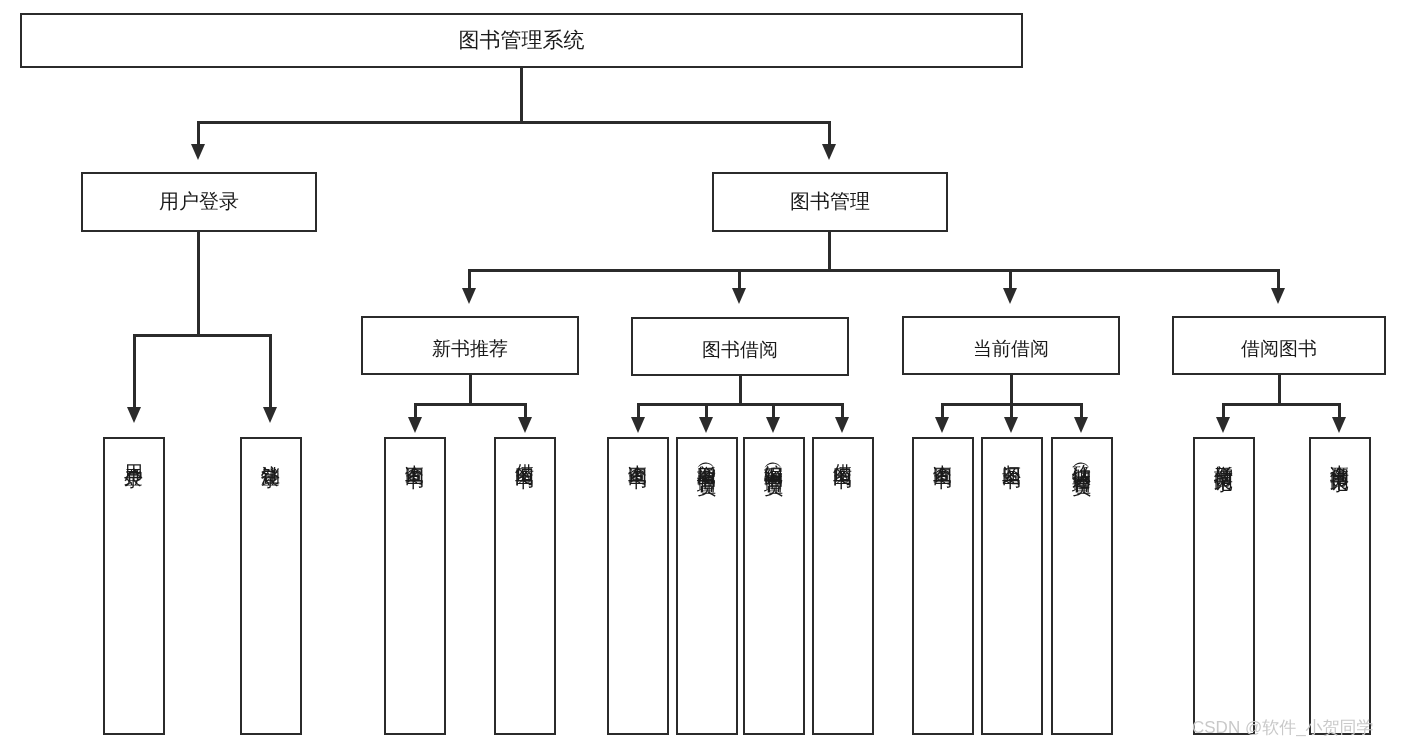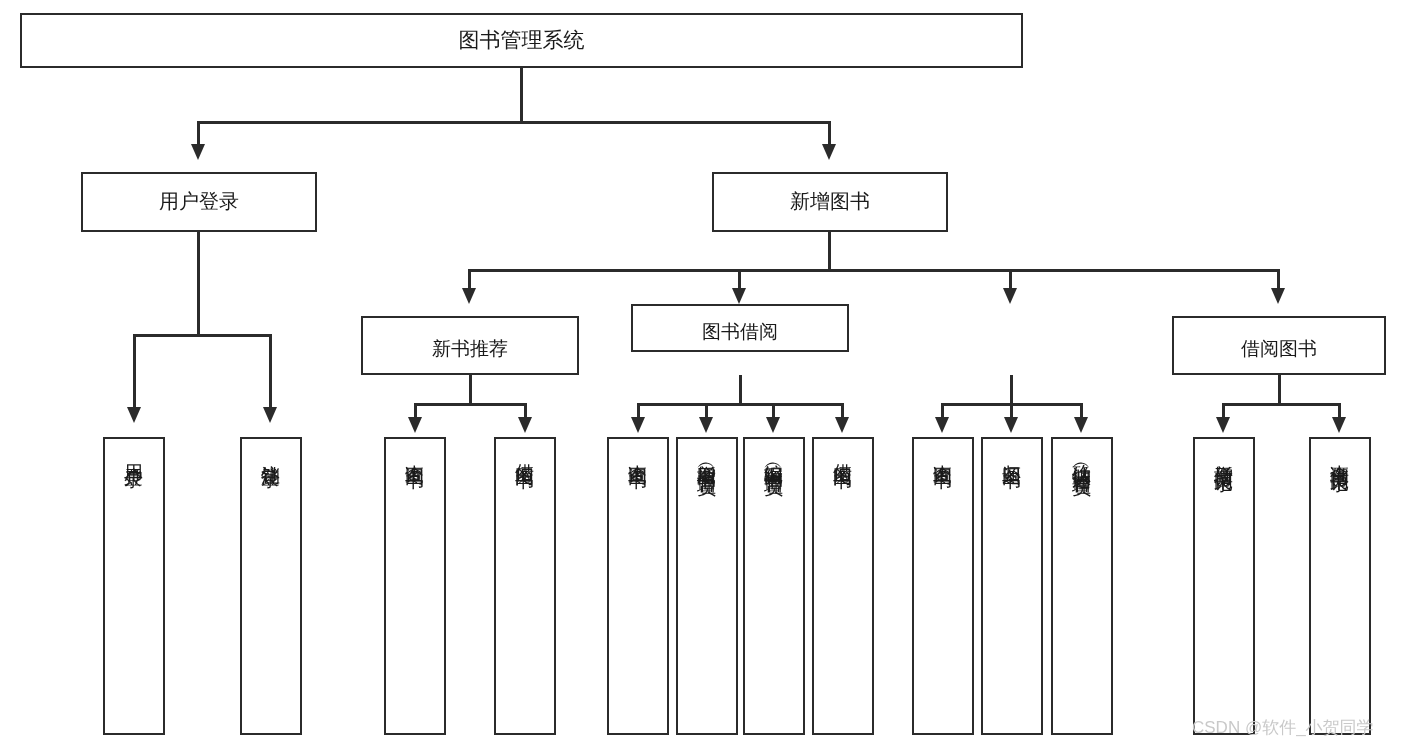--- a/index.html
+++ b/index.html
@@ -98,21 +98,21 @@
   <div class="edge-v" style="left:197px; top:121px; width:3px; height:26px;"></div>
   <div class="arrow" style="left:191px; top:144px;"></div>
   <div class="edge-v" style="left:828px; top:121px; width:3px; height:26px;"></div>
   <div class="arrow" style="left:822px; top:144px;"></div>
 
   <div class="node h2" style="left:81px; top:172px; width:236px; height:60px;">
     <span class="label">用户登录</span>
   </div>
 
   <div class="node h2" style="left:712px; top:172px; width:236px; height:60px;">
-    <span class="label">新增图书</span>
+    <span class="label">图书管理</span>
   </div>
 
   <div class="edge-v" style="left:197px; top:232px; width:3px; height:104px;"></div>
   <div class="edge-h" style="left:133px; top:334px; width:139px; height:3px;"></div>
   <div class="edge-v" style="left:133px; top:334px; width:3px; height:76px;"></div>
   <div class="arrow" style="left:127px; top:407px;"></div>
   <div class="edge-v" style="left:269px; top:334px; width:3px; height:76px;"></div>
   <div class="arrow" style="left:263px; top:407px;"></div>
 
   <div class="edge-v" style="left:828px; top:232px; width:3px; height:40px;"></div>
@@ -122,22 +122,25 @@
   <div class="edge-v" style="left:738px; top:269px; width:3px; height:22px;"></div>
   <div class="arrow" style="left:732px; top:288px;"></div>
   <div class="edge-v" style="left:1009px; top:269px; width:3px; height:22px;"></div>
   <div class="arrow" style="left:1003px; top:288px;"></div>
   <div class="edge-v" style="left:1277px; top:269px; width:3px; height:22px;"></div>
   <div class="arrow" style="left:1271px; top:288px;"></div>
 
   <div class="node h3" style="left:361px; top:316px; width:218px; height:59px;">
     <span class="label">新书推荐</span>
   </div>
-  <div class="node h3" style="left:631px; top:304px; width:218px; height:48px;">
+  <div class="node h3" style="left:631px; top:317px; width:218px; height:59px;">
     <span class="label">图书借阅</span>
+  </div>
+  <div class="node h3" style="left:902px; top:316px; width:218px; height:59px;">
+    <span class="label">当前借阅</span>
   </div>
   <div class="node h3" style="left:1172px; top:316px; width:214px; height:59px;">
     <span class="label">借阅图书</span>
   </div>
 
   <div class="edge-v" style="left:469px; top:375px; width:3px; height:30px;"></div>
   <div class="edge-h" style="left:414px; top:403px; width:113px; height:3px;"></div>
   <div class="edge-v" style="left:414px; top:403px; width:3px; height:16px;"></div>
   <div class="arrow" style="left:408px; top:417px;"></div>
   <div class="edge-v" style="left:524px; top:403px; width:3px; height:16px;"></div>

